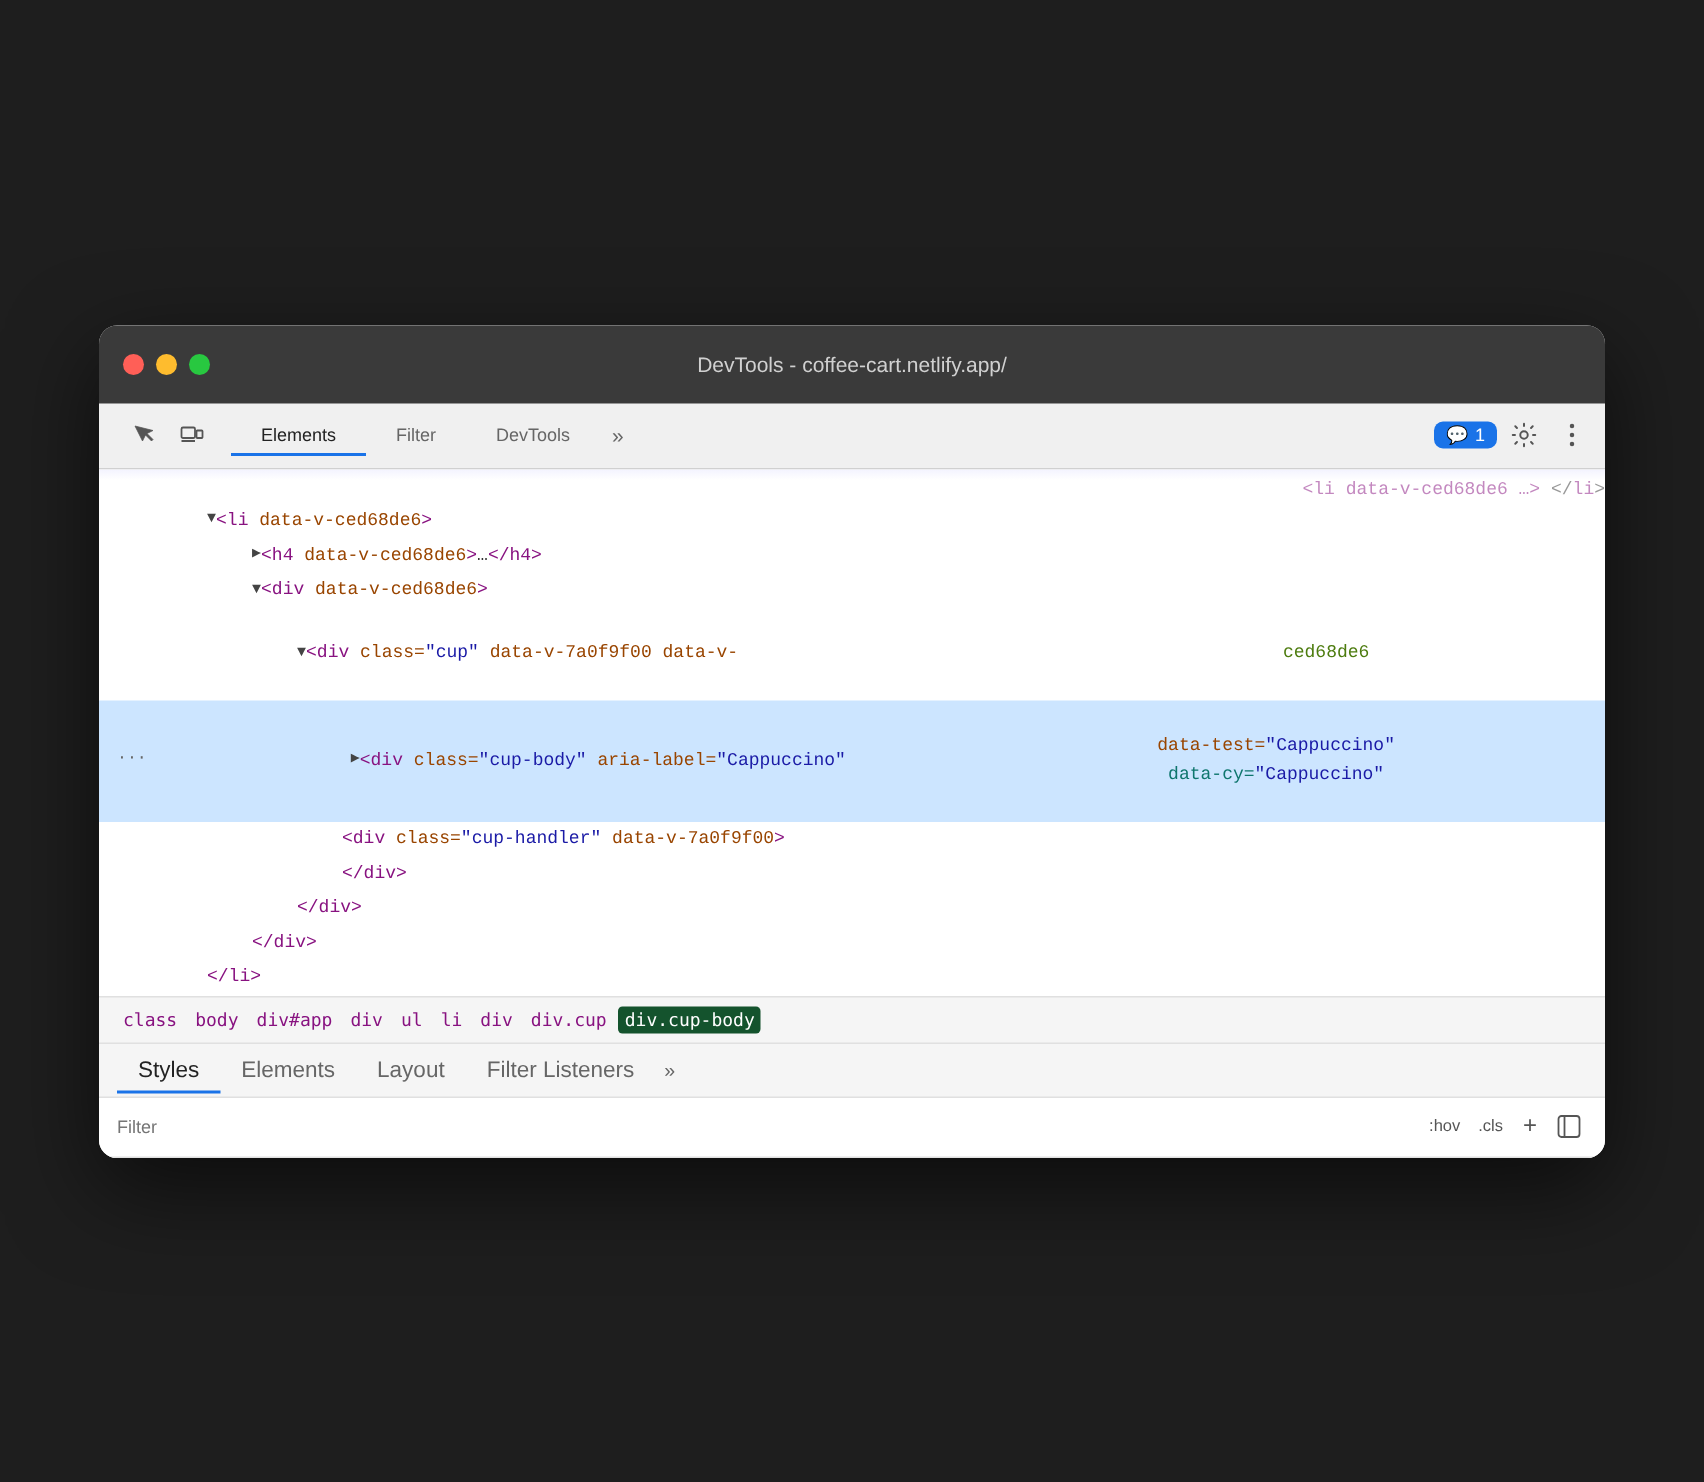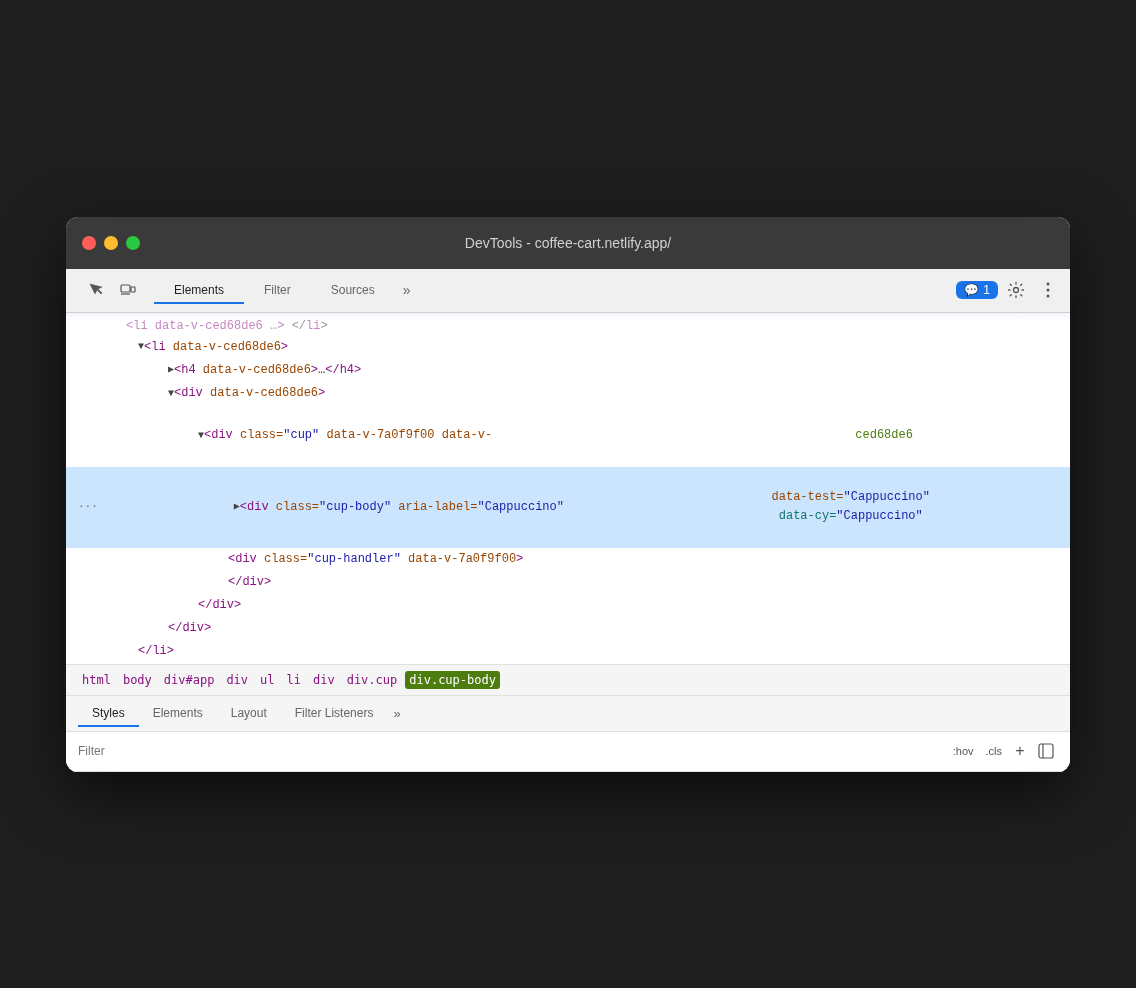--- a/index.html
+++ b/index.html
@@ -189,38 +189,38 @@
 
     .breadcrumb-item {
       color: #881280;
       cursor: pointer;
       padding: 2px 4px;
       border-radius: 3px;
       white-space: nowrap;
     }
 
     .breadcrumb-item.active {
-      background: #4d7c0f;
+      background: #14532d;
       color: #ffffff;
     }
 
     
     .styles-tabs {
       background: #f5f5f5;
       border-bottom: 1px solid #e0e0e0;
       display: flex;
       align-items: center;
       padding: 0 12px;
       height: 36px;
       gap: 0;
     }
 
     .style-tab {
       padding: 6px 14px;
-      font-size: 12px;
+      font-size: 15px;
       color: #666;
       cursor: pointer;
       position: relative;
     }
 
     .style-tab.active {
       color: #222;
       font-weight: 500;
     }
 
@@ -293,20 +293,21 @@
       display: flex;
       align-items: center;
       justify-content: center;
       cursor: pointer;
       color: #555;
     }
 
     .top-fade {
       background: linear-gradient(to bottom, #e8e8ff 0%, #ffffff 30%);
       padding: 4px 0 0 0;
+      justify-content: flex-end;
     }
   </style>
 </head>
 <body>
 
 <div class="window">
 
   <div class="titlebar">
     <div class="traffic-lights">
       <div class="traffic-light close"></div>
@@ -332,21 +333,21 @@
       </div>
     </div>
 
     <div class="tab active">
       <span>Elements</span>
     </div>
     <div class="tab">
       <span>Filter</span>
     </div>
     <div class="tab">
-      <span>Sources</span>
+      <span>DevTools</span>
     </div>
     <div class="tab-more">»</div>
 
     <div class="tabbar-right">
       <div class="notification-badge">
         <span>💬</span>
         <span>1</span>
       </div>
       <div class="icon-btn">
         <svg width="18" height="18" viewBox="0 0 18 18" fill="none">
@@ -451,21 +452,21 @@
       <span class="tag">&lt;/div&gt;</span>
     </div>
 
     <div class="html-line">
       <span class="indent" style="padding-left: 60px;"></span>
       <span class="tag">&lt;/li&gt;</span>
     </div>
   </div>
 
   <div class="breadcrumb-bar">
-    <span class="breadcrumb-item">html</span>
+    <span class="breadcrumb-item">class</span>
     <span style="color:#666; padding: 0 2px;"> </span>
     <span class="breadcrumb-item">body</span>
     <span style="color:#666; padding: 0 2px;"> </span>
     <span class="breadcrumb-item">div#app</span>
     <span style="color:#666; padding: 0 2px;"> </span>
     <span class="breadcrumb-item">div</span>
     <span style="color:#666; padding: 0 2px;"> </span>
     <span class="breadcrumb-item">ul</span>
     <span style="color:#666; padding: 0 2px;"> </span>
     <span class="breadcrumb-item">li</span>

